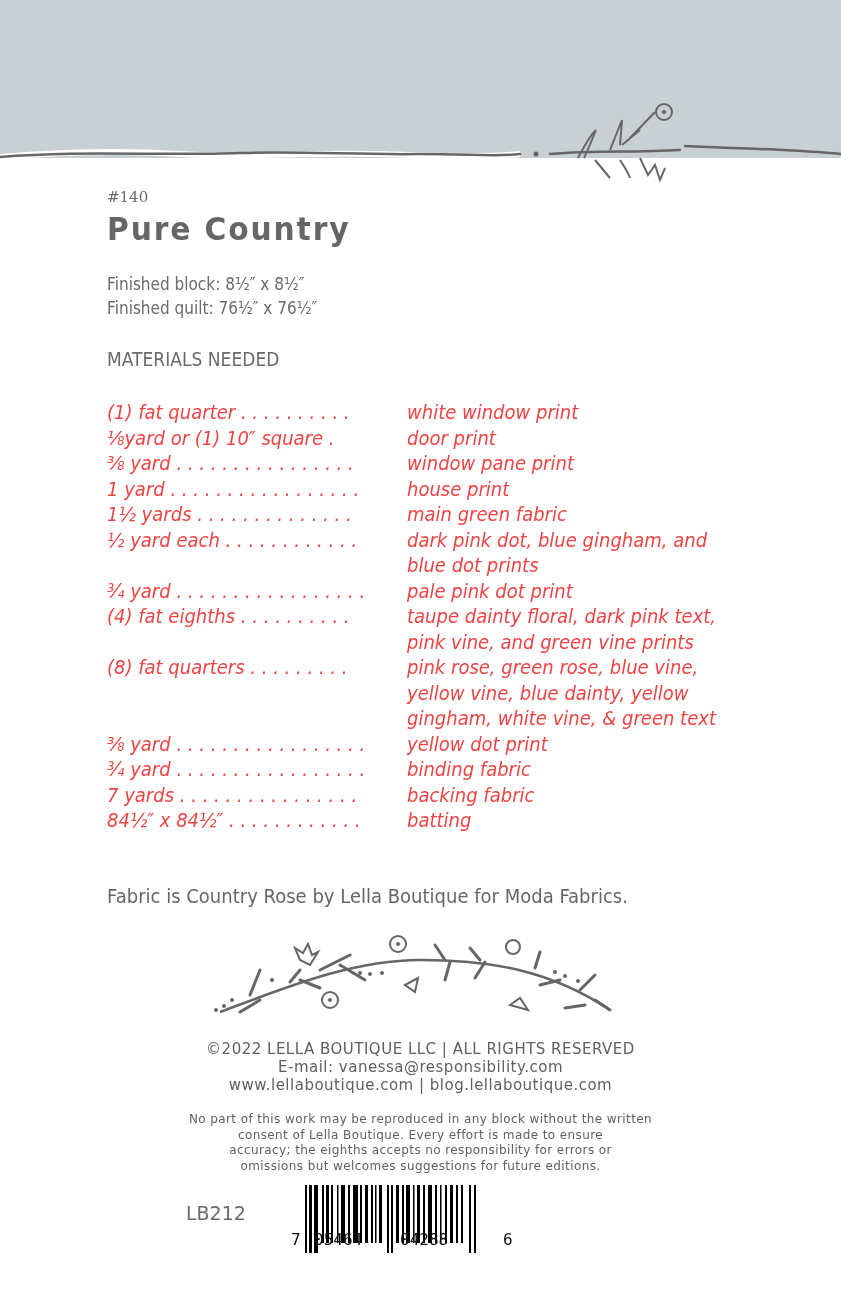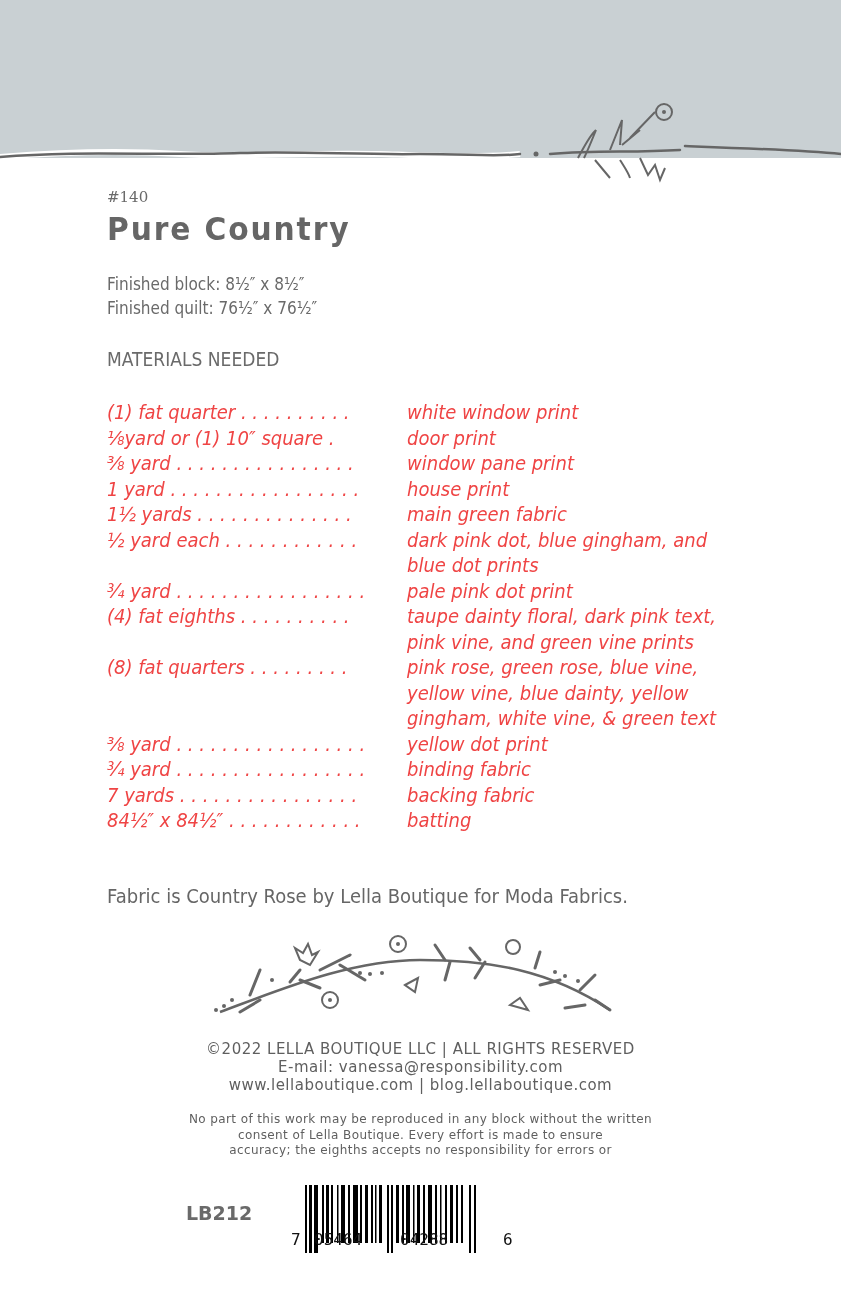--- a/index.html
+++ b/index.html
@@ -29,21 +29,21 @@
   .materials { position: absolute; left: 107px; top: 400px; width: 660px; }
   .mat-row { display: flex; font-size: 20px; line-height: 25.5px; color: #ef4444; font-style: italic; }
   .mat-qty { width: 300px; flex: none; white-space: nowrap; transform: scaleX(0.9); transform-origin: left; }
   .mat-desc { width: 400px; white-space: pre-line; transform: scaleX(0.9); transform-origin: left; }
   .fabric-note { position: absolute; left: 107px; top: 884px; font-size: 20px; color: #666; transform: scaleX(0.9); transform-origin: left; white-space: nowrap; }
   .vine { position: absolute; left: 200px; top: 920px; width: 440px; height: 110px; }
   .footer-block { position: absolute; left: 0; width: 841px; text-align: center; color: #5f5f5f; }
   .contact { top: 1040px; font-size: 15px; line-height: 18px; letter-spacing: 0.5px; }
   .legal { top: 1112px; font-size: 12px; line-height: 15.5px; letter-spacing: 0.4px; }
   .legal span, .contact span { display: block; }
-  .lb-code { position: absolute; left: 186px; top: 1202px; font-size: 19px; color: #6a6a6a; font-weight: bold; }
+  .lb-code { position: absolute; left: 186px; top: 1202px; font-size: 19px; color: #6a6a6a; }
   .barcode { position: absolute; left: 295px; top: 1185px; width: 230px; height: 70px; }
   .bc-digits { position: absolute; font-family: "DejaVu Sans Mono", monospace; font-size: 16px; color: #111; top: 1230px; }
 </style>
 </head>
 <body>
 
 <div class="header-band"></div>
 <svg class="header-art" viewBox="0 0 841 200">
   <path d="M0 157 C60 152 120 150 180 154 C240 158 300 152 380 154 C440 156 480 158 520 154" stroke="#ffffff" stroke-width="6" fill="none"></path>
   <path d="M0 157 C80 150 160 156 240 153 C300 151 360 155 420 154 C470 154 500 157 520 154 M550 154 C600 150 630 153 680 150 M685 146 C740 148 800 150 841 154" stroke="#666" stroke-width="2.5" fill="none" stroke-linecap="round"></path>
@@ -171,20 +171,21 @@
 <div class="footer-block contact">
   <span>©2022 LELLA BOUTIQUE LLC | ALL RIGHTS RESERVED</span>
   <span>E-mail: vanessa@responsibility.com</span>
   <span>www.lellaboutique.com | blog.lellaboutique.com</span>
 </div>
 
 <div class="footer-block legal">
   <span>No part of this work may be reproduced in any block without the written</span>
   <span>consent of Lella Boutique. Every effort is made to ensure</span>
   <span>accuracy; the eighths accepts no responsibility for errors or</span>
+  <span>omissions but welcomes suggestions for future editions.</span>
 </div>
 
 <div class="lb-code">LB212</div>
 
 <svg class="barcode" viewBox="0 0 230 70">
   <g fill="#000">
     <rect x="10" y="0" width="2" height="68"></rect>
       <rect x="14" y="0" width="3" height="68"></rect>
       <rect x="19" y="0" width="4" height="68"></rect>
     <rect x="27" y="0" width="2" height="58"></rect>

